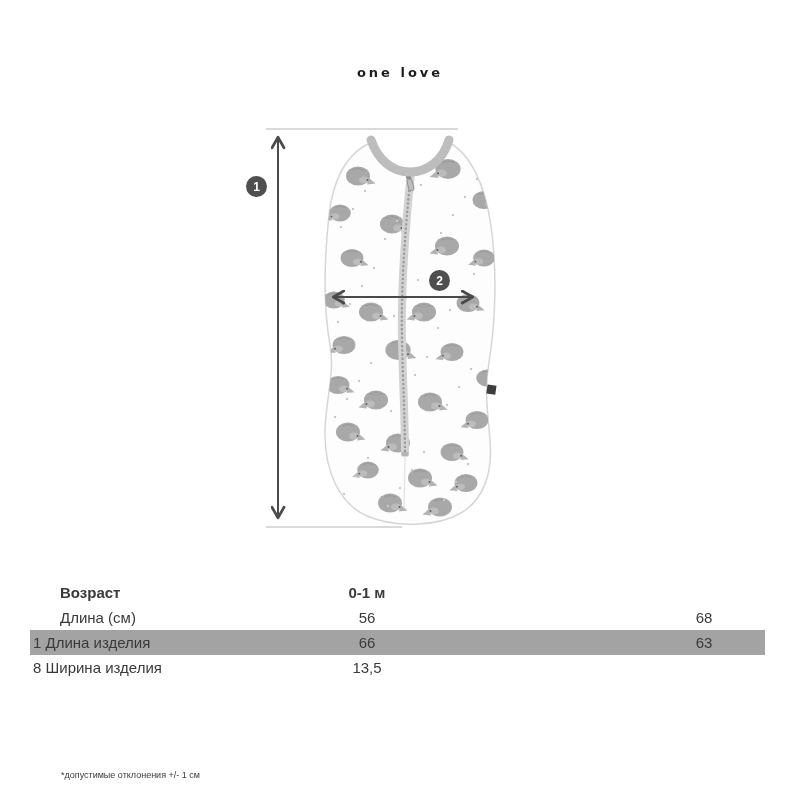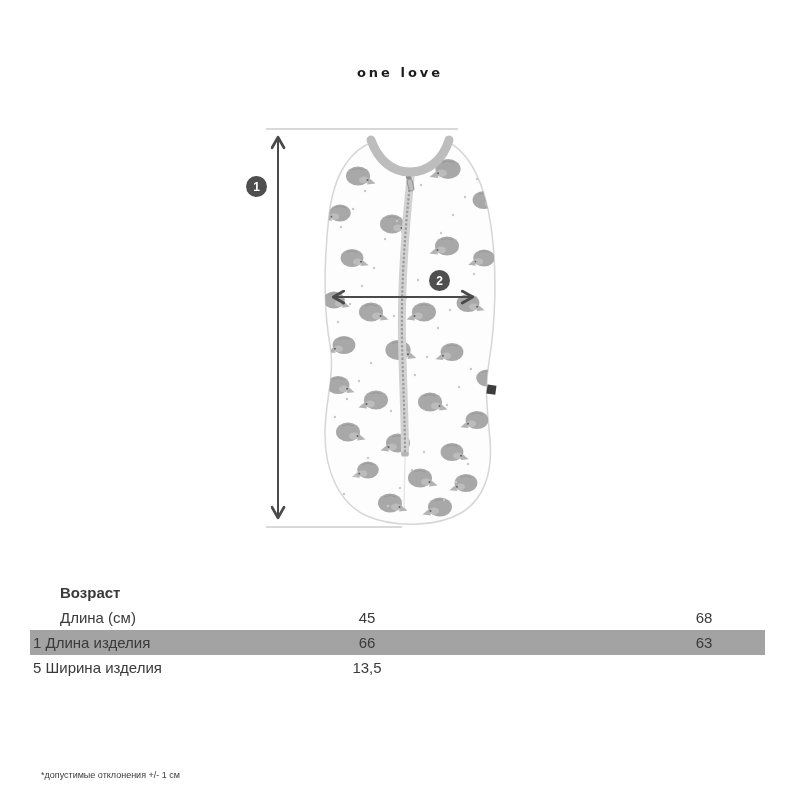--- a/index.html
+++ b/index.html
@@ -37,21 +37,21 @@
   }
   .trow{display:flex;align-items:center;height:25px;gap:47px;}
   .trow.striped{background:#a3a3a3;}
   .trow.thead .cell{font-weight:700;}
   .cell{white-space:nowrap;}
   .c-label{flex:0 0 145px;padding-left:3px;box-sizing:border-box;}
   .c-label.indent{padding-left:30px;}
   .c-val{flex:0 0 290px;text-align:center;}
   
   .footnote{
-    position:absolute;left:41px;top:770px;font-size:9px;color:#3a3a3a;
+    position:absolute;left:61px;top:770px;font-size:9px;color:#3a3a3a;
   }
 </style>
 </head>
 <body>
 
 <div class="logo">
   <div class="tagline">one love</div>
 </div>
 
 <svg id="diagram-svg" viewBox="0 0 800 800" xmlns="http://www.w3.org/2000/svg">
@@ -182,30 +182,31 @@
     <line x1="334" y1="297" x2="472" y2="297" stroke="#4a4a4a" stroke-width="2" marker-start="url(#ah)" marker-end="url(#ah)"></line>
   </g>
 </svg>
 
 <div class="badge" id="badge1">1</div>
 <div class="badge" id="badge2">2</div>
 
 <div class="size-table">
   <div class="trow thead">
     <div class="cell c-label indent">Возраст</div>
+    <div class="cell c-val">0-1 м</div>
   </div>
   <div class="trow">
     <div class="cell c-label indent">Длина (см)</div>
-    <div class="cell c-val">45</div>
+    <div class="cell c-val">56</div>
     <div class="cell c-val">68</div>
   </div>
   <div class="trow striped">
     <div class="cell c-label">1 Длина изделия</div>
     <div class="cell c-val">66</div>
     <div class="cell c-val">63</div>
   </div>
   <div class="trow">
-    <div class="cell c-label">5 Ширина изделия</div>
+    <div class="cell c-label">8 Ширина изделия</div>
     <div class="cell c-val">13,5</div>
   </div>
 </div>
 
 <div class="footnote">*допустимые отклонения +/- 1 см</div>
 
 </body></html>

